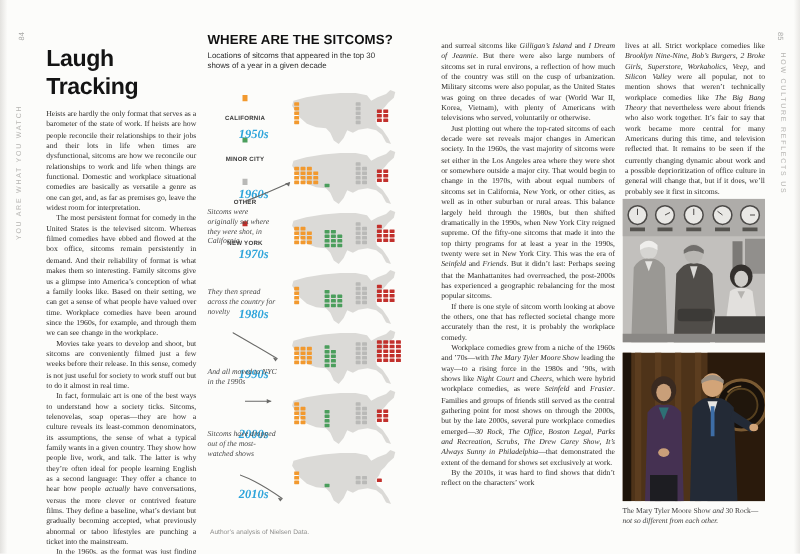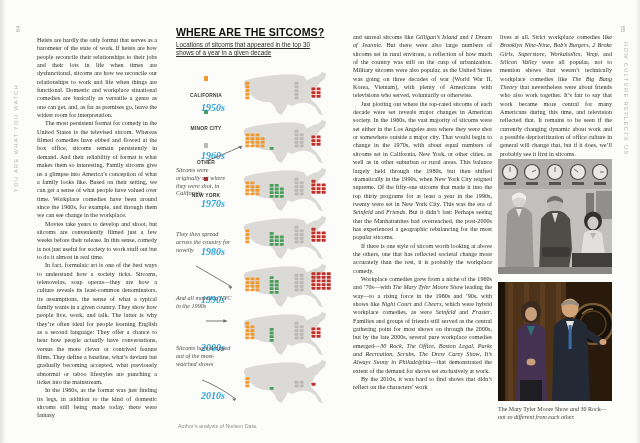--- a/index.html
+++ b/index.html
@@ -25,22 +25,22 @@
   .col{position:absolute;}
   .col1{left:37px;top:36px;width:120px;}
   .col2{left:353px;top:33px;width:139px;}
   .col3{left:500px;top:33px;width:112px;}
   h1.article-title{font-family:"Liberation Sans",sans-serif;font-weight:bold;font-size:18.5px;
     letter-spacing:-0.3px;margin:0 0 8px 0;color:#141414;}
   .body-col p{margin:0;font-size:6.15px;line-height:8.35px;text-align:justify;text-indent:8px;}
   .body-col p:first-child{text-indent:0;}
 
   
-  .infographic{position:absolute;left:176px;top:26px;width:182px;height:400px;
-    font-family:"Liberation Sans",sans-serif;text-decoration:underline;}
+  .infographic{position:absolute;left:166px;top:26px;width:182px;height:400px;
+    font-family:"Liberation Sans",sans-serif;}
   .ig-title{font-size:10.6px;font-weight:bold;color:#111;margin:0 0 3px 0;letter-spacing:0.1px;}
   .ig-sub{font-size:6.3px;line-height:8px;color:#2c2c2c;width:152px;margin:0;}
   .legend{position:absolute;left:6px;top:50px;width:48px;}
   .legend-item{text-align:center;margin-bottom:9px;}
   .swatch{display:block;width:4.5px;height:4.5px;margin:0 auto 2px auto;}
   .legend-label{font-size:4.9px;font-weight:bold;color:#3a3a3a;letter-spacing:0.2px;white-space:nowrap;}
   .maps{position:absolute;left:62px;top:44px;width:100px;}
   .map-block{position:relative;width:95px;height:48px;}
   .map-svg{display:block;width:95px;height:46px;}
   .decade-label{position:absolute;left:-37px;bottom:5px;font-family:"Liberation Serif",serif;
@@ -67,20 +67,21 @@
 </style>
 </head>
 <body>
 
 <span class="edge-num left">84</span>
 <span class="edge-title left">YOU ARE WHAT YOU WATCH</span>
 <span class="edge-num right">85</span>
 <span class="edge-title right">HOW CULTURE REFLECTS US</span>
 
 <div class="col col1">
+  <h1 class="article-title">Laugh Tracking</h1>
   <div class="body-col">
       <p>Heists are hardly the only format that serves as a barometer of the state of work. If heists are how people reconcile their relationships to their jobs and their lots in life when times are dysfunctional, sitcoms are how we reconcile our relationships to work and life when things are functional. Domestic and workplace situational comedies are basically as versatile a genre as one can get, and, as far as premises go, leave the widest room for interpretation.</p>
       <p>The most persistent format for comedy in the United States is the televised sitcom. Whereas filmed comedies have ebbed and flowed at the box office, sitcoms remain persistently in demand. And their reliability of format is what makes them so interesting. Family sitcoms give us a glimpse into America’s conception of what a family looks like. Based on their setting, we can get a sense of what people have valued over time. Workplace comedies have been around since the 1960s, for example, and through them we can see change in the workplace.</p>
       <p>Movies take years to develop and shoot, but sitcoms are conveniently filmed just a few weeks before their release. In this sense, comedy is not just useful for society to work stuff out but to do it almost in real time.</p>
       <p><span>In fact, formulaic art is one of the best ways to understand how a society ticks. Sitcoms, telenovelas, soap operas—they are how a culture reveals its least-common denominators, its assumptions, the sense of what a typical family wants in a given country. They show how people live, work, and talk. The latter is why they’re often ideal for people learning English as a second language: They offer a chance to hear how people </span><i>actually</i><span> have conversations, versus the more clever or contrived feature films. They define a baseline, what’s deviant but gradually becoming accepted, what previously abnormal or taboo lifestyles are punching a ticket into the mainstream.</span></p>
       <p>In the 1960s, as the format was just finding its legs, in addition to the kind of domestic sitcoms still being made today, there were fantasy</p>
     </div>
 </div>
 
 <div class="infographic">

